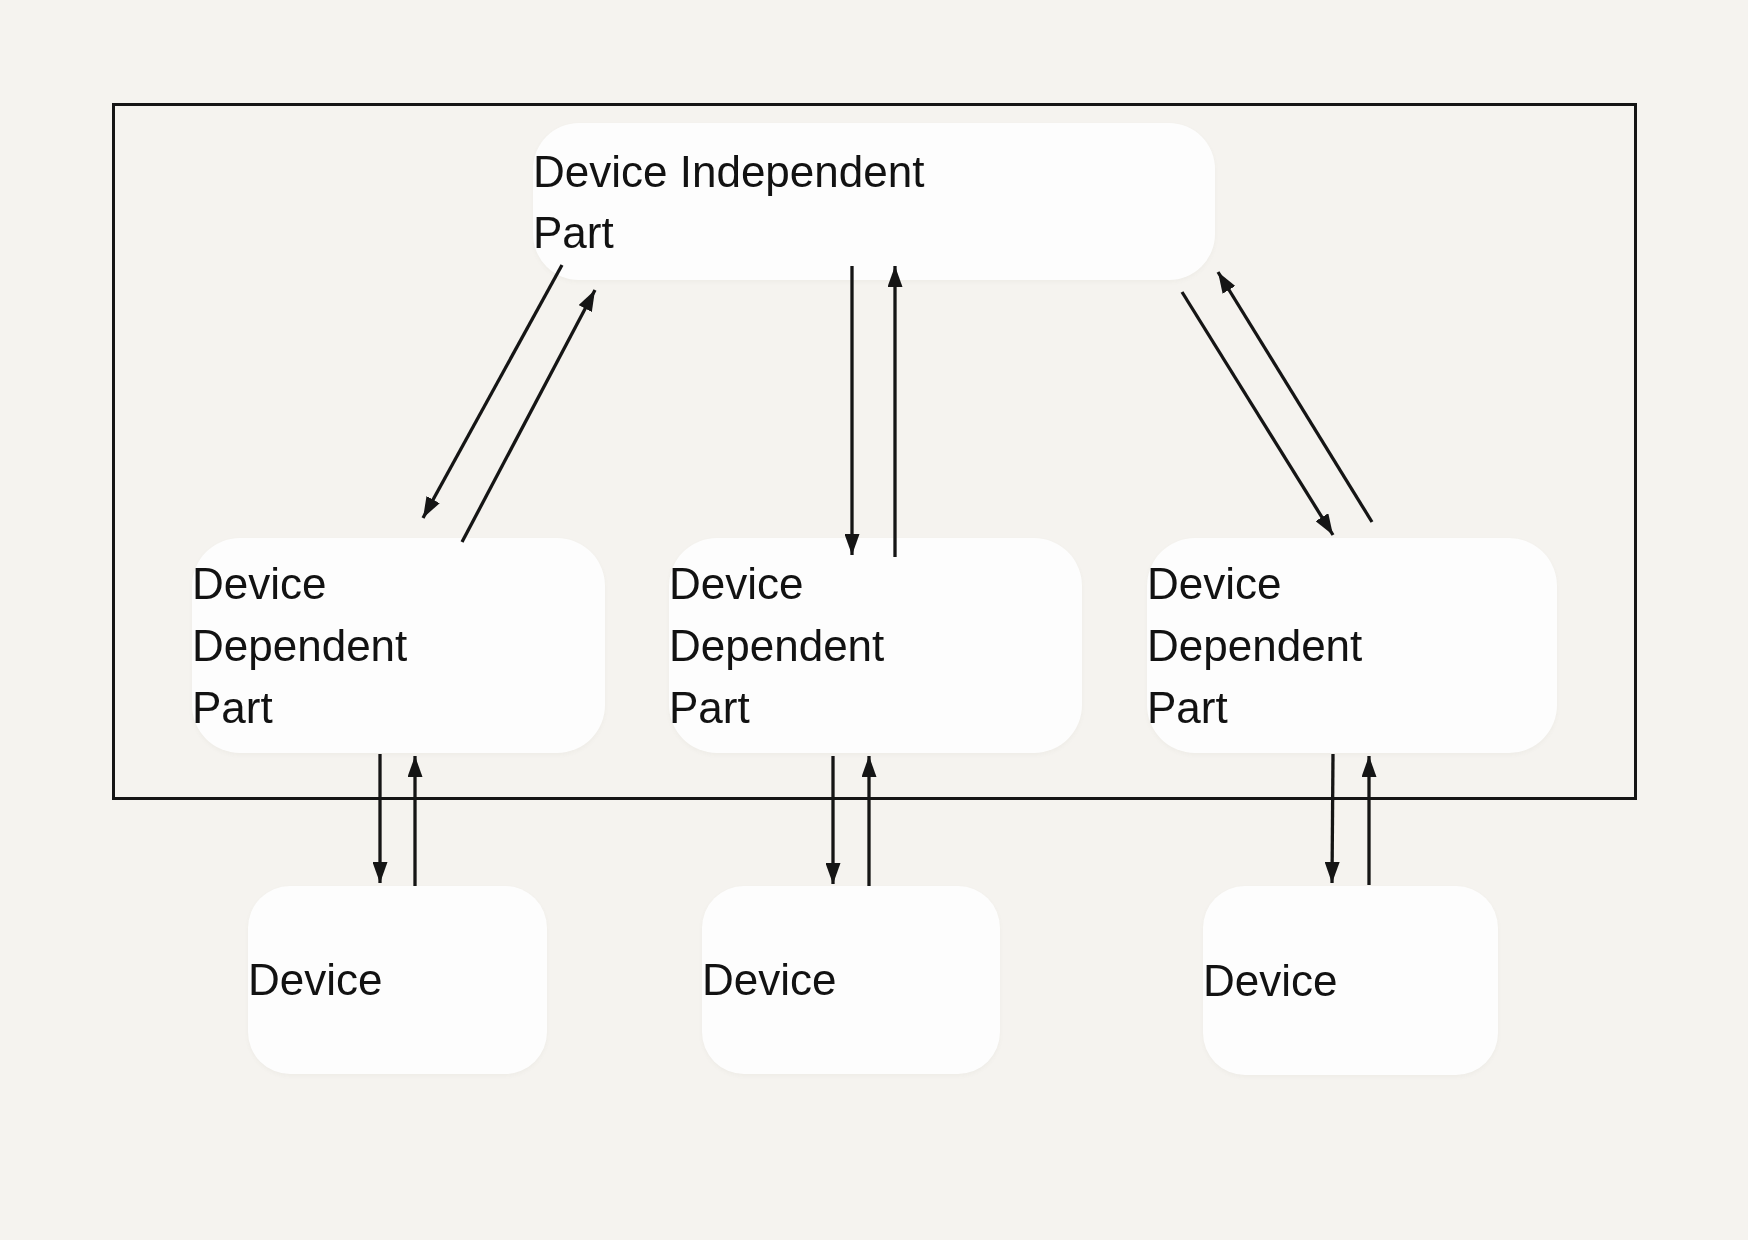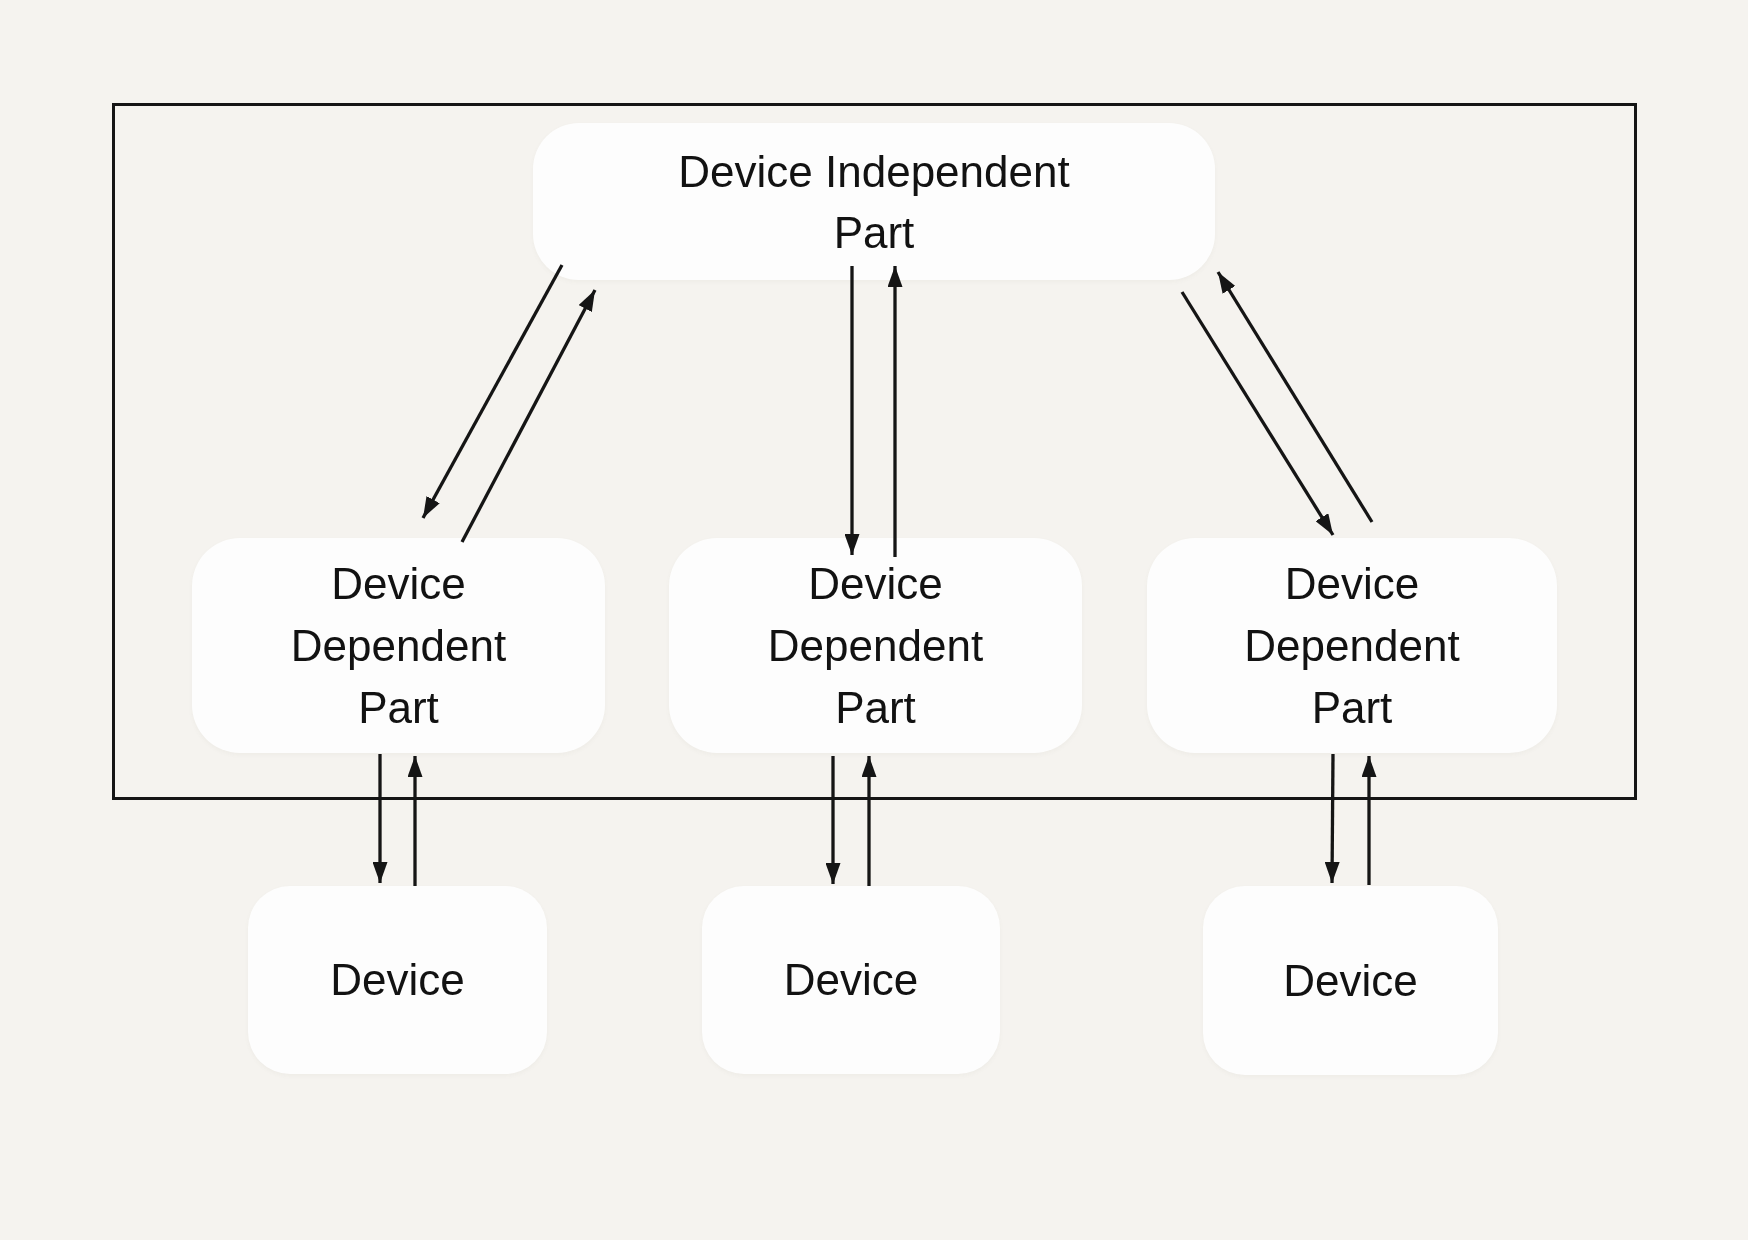--- a/index.html
+++ b/index.html
@@ -24,21 +24,21 @@
     left: 112px; top: 103px;
     width: 1525px; height: 697px;
     border: 3px solid var(--line);
     background: transparent;
   }
   .node {
     position: absolute;
     background: var(--node-fill);
     display: flex;
     flex-direction: column;
-    align-items: center;
+    align-items: flex-start;
     justify-content: center;
     text-align: center;
     font-size: 44px;
     line-height: 62px;
     font-weight: 400;
     box-shadow: 0 2px 4px rgba(120,110,95,0.05);
   }
   .node .ln { display: block; white-space: nowrap; }
   .node-independent {
     left: 533px; top: 123px; width: 682px; height: 157px;

